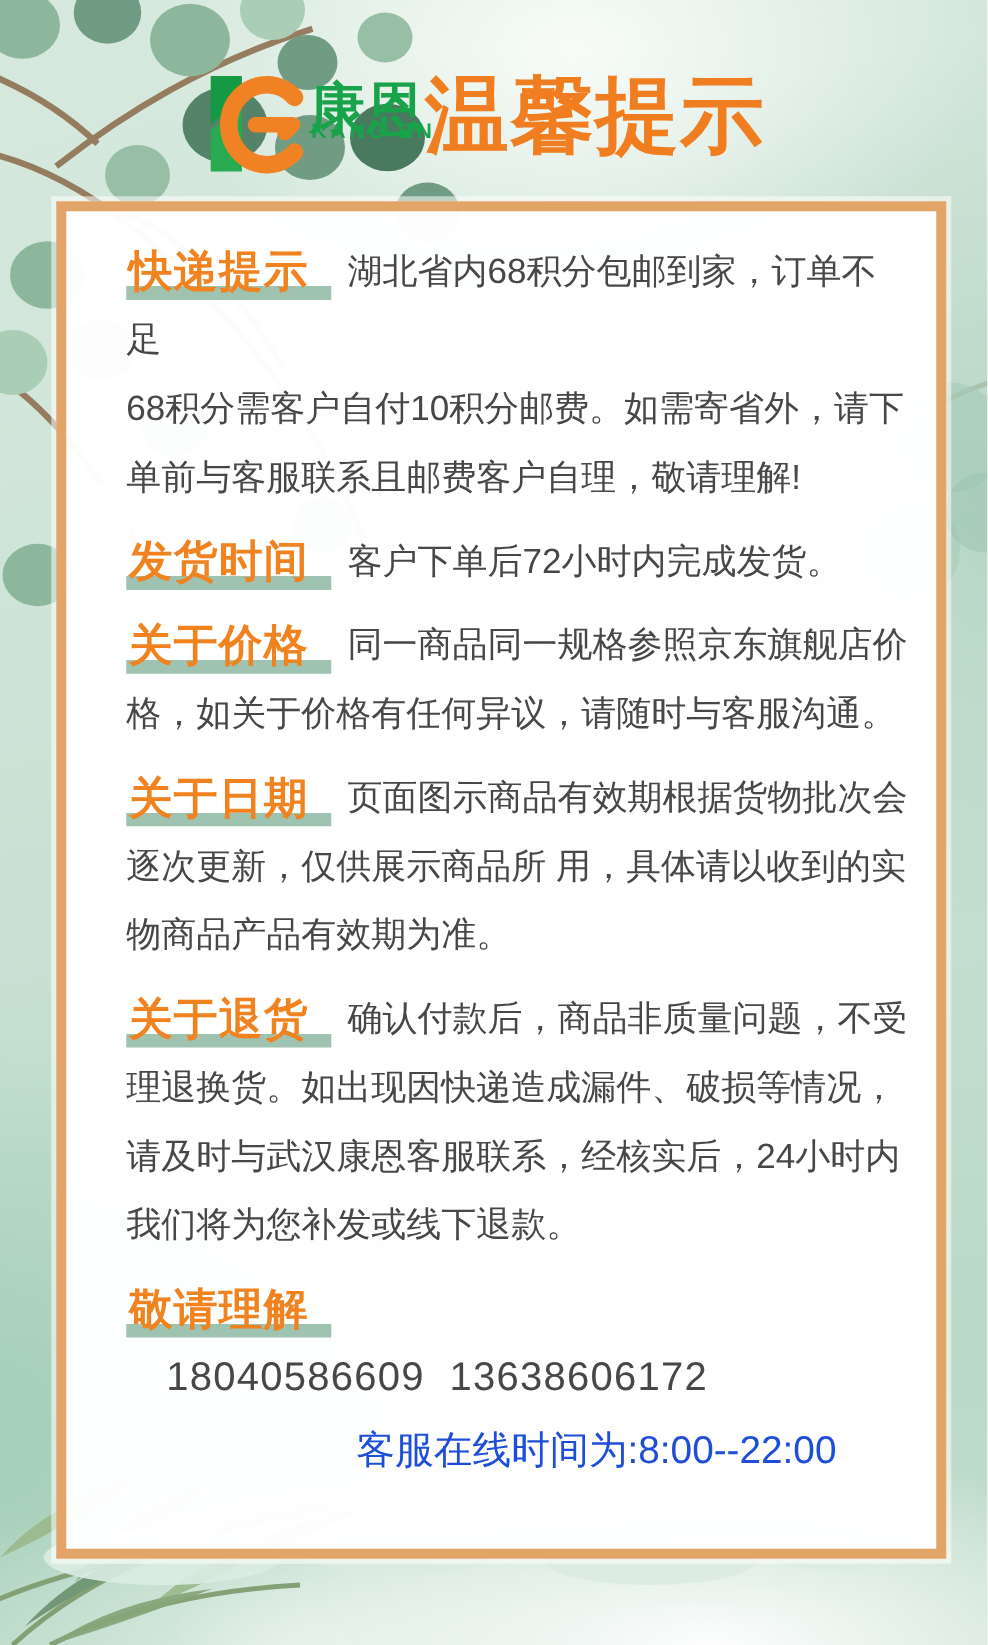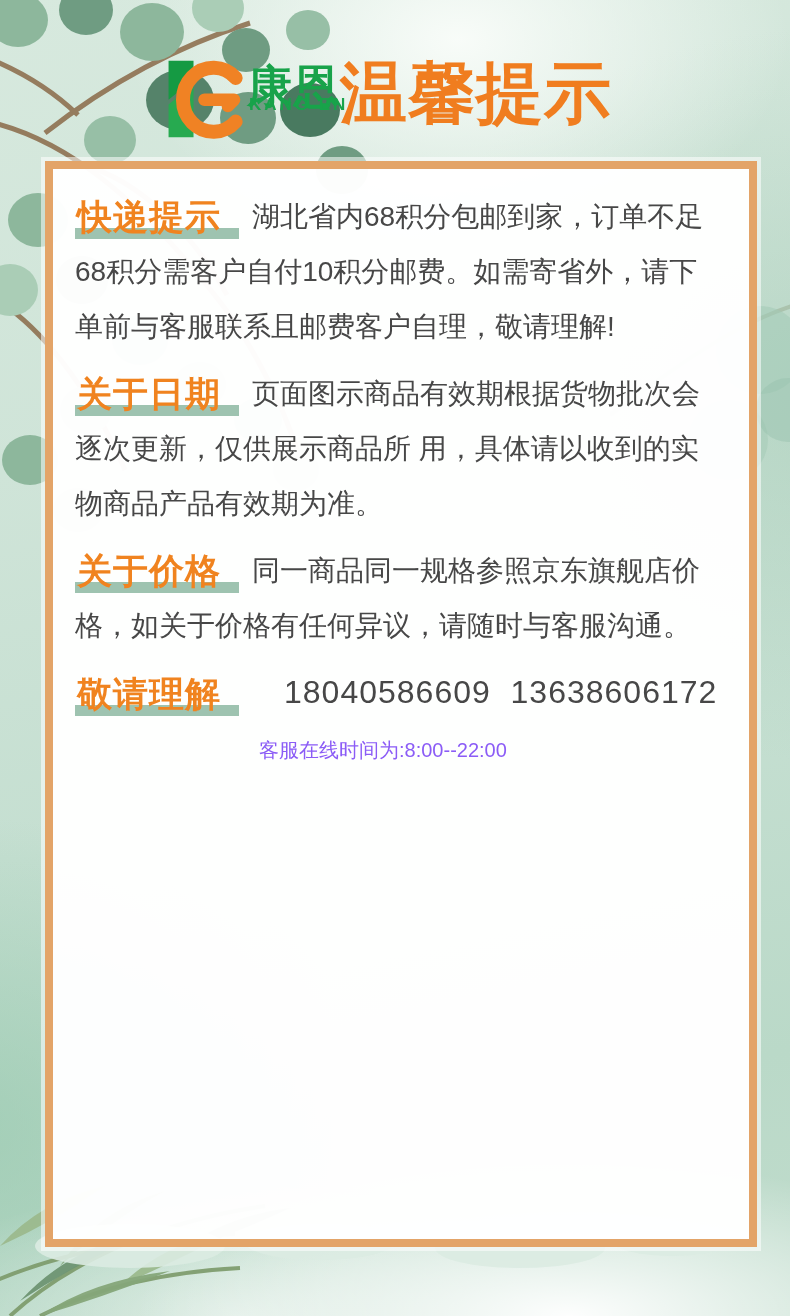--- a/index.html
+++ b/index.html
@@ -22,29 +22,29 @@
   .brand-en{position:absolute;left:249px;top:96px;font-size:17px;font-weight:bold;
             color:#18a34a;letter-spacing:3px;line-height:1;}
   .title{position:absolute;left:340px;top:56px;font-size:67px;font-weight:900;
          color:#f07d1f;letter-spacing:1px;line-height:1.1;white-space:nowrap;}
 
   
   .panel{position:absolute;left:45px;top:161px;width:712px;height:1086px;
          box-sizing:border-box;border:8px solid #e3a468;
          background:rgba(255,255,255,.975);
          box-shadow:0 0 0 4px rgba(255,255,255,.55);
-         padding:8px 22px 0 22px;overflow:hidden;}
+         padding:8px 22px 0 48px;overflow:hidden;}
   .sec{margin:12px 0 0;font-size:28px;line-height:55px;color:#474747;}
   .sec-text{white-space:pre-wrap;}
   .lbl{display:inline-block;font-size:35px;font-weight:bold;color:#f0831f;
        line-height:1.18;padding:0 18px 2px 2px;margin-right:13px;
        background:linear-gradient(to top,#9ec3b0 11px,rgba(0,0,0,0) 11px);
        vertical-align:-3px;letter-spacing:1px;}
   .phones{font-size:32px;color:#474747;white-space:pre;letter-spacing:1px;margin-left:32px;}
-  .hours{margin:2px 0 0;padding-left:184px;font-size:20px;line-height:55px;color:#8b5cf6;}
+  .hours{margin:2px 0 0;padding-left:184px;font-size:31px;line-height:55px;color:#1d4ed8;}
 </style>
 </head>
 <body>
 
 <div class="stage">
 
   <svg class="deco" style="left:-10px;top:-10px" width="460" height="570" viewBox="0 0 460 570">
     <g stroke="#8a6a49" stroke-width="5" fill="none" opacity=".85">
       <path d="M-10,130 C70,145 150,205 240,325 C280,385 300,435 312,475"></path>
       <path d="M55,143 C110,100 175,60 260,33"></path>
@@ -120,27 +120,32 @@
   <div class="brand-en">KANG EN</div>
   <h1 class="title" style="margin:0">温馨提示</h1>
 
   <main class="panel">
 
     <p class="sec"><span class="lbl">快递提示</span><span class="sec-text">湖北省内68积分包邮到家，订单不足
 68积分需客户自付10积分邮费。如需寄省外，请下
 单前与客服联系且邮费客户自理，敬请理解!</span></p>
 
 
+    <p class="sec"><span class="lbl">发货时间</span><span class="sec-text">客户下单后72小时内完成发货。</span></p>
+
+    <p class="sec"><span class="lbl">关于价格</span><span class="sec-text">同一商品同一规格参照京东旗舰店价
+格，如关于价格有任何异议，请随时与客服沟通。</span></p>
 
     <p class="sec"><span class="lbl">关于日期</span><span class="sec-text">页面图示商品有效期根据货物批次会
 逐次更新，仅供展示商品所 用，具体请以收到的实
 物商品产品有效期为准。</span></p>
 
-    <p class="sec"><span class="lbl">关于价格</span><span class="sec-text">同一商品同一规格参照京东旗舰店价
-格，如关于价格有任何异议，请随时与客服沟通。</span></p>
-
+    <p class="sec"><span class="lbl">关于退货</span><span class="sec-text">确认付款后，商品非质量问题，不受
+理退换货。如出现因快递造成漏件、破损等情况，
+请及时与武汉康恩客服联系，经核实后，24小时内
+我们将为您补发或线下退款。</span></p>
 
     <p class="sec"><span class="lbl">敬请理解</span><span class="phones">18040586609  13638606172</span></p>
 
     <p class="hours">客服在线时间为:8:00--22:00</p>
 
   </main>
 </div>
 
 </body></html>

